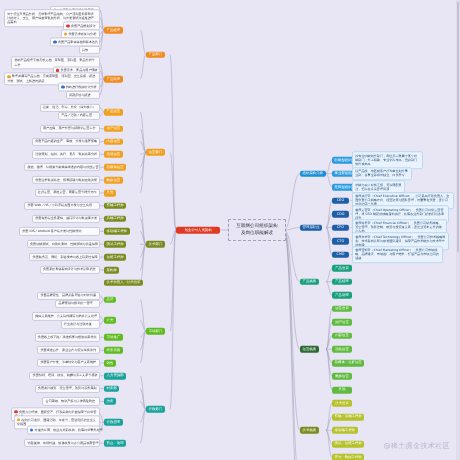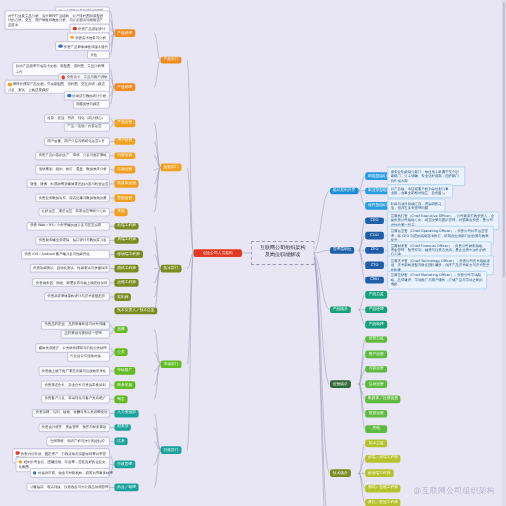--- a/index.html
+++ b/index.html
@@ -318,17 +318,17 @@
       <div class="node pill" style="background: rgb(181, 194, 42); left: 332px; min-width: 20px; top: 416.828px;">前端／后端工程师</div>
       <div class="node pill" style="background: rgb(181, 194, 42); left: 332px; min-width: 20px; top: 430.345px;">移动端工程师</div>
       <div class="node pill" style="background: rgb(181, 194, 42); left: 332px; min-width: 20px; top: 443.862px;">测试／运维工程师</div>
       <div class="node pill" style="background: rgb(181, 194, 42); left: 332px; min-width: 20px; top: 457.379px;">算法／数据工程师</div>
       <div class="node pill" style="background: rgb(27, 143, 214); left: 300px; top: 173.517px;">组织架构分类</div>
       <div class="node pill" style="background: rgb(27, 95, 168); left: 300px; top: 227.586px;">管理层职位</div>
       <div class="node pill" style="background: rgb(23, 160, 122); left: 300px; top: 281.655px;">产品线条</div>
       <div class="node pill" style="background: rgb(46, 107, 51); left: 300px; top: 349.241px;">运营线条</div>
       <div class="node pill" style="background: rgb(122, 140, 31); left: 300px; top: 430.345px;">技术线条</div>
     </div>
-  <div class="watermark">@互联网公司组织架构</div>
+  <div class="watermark">@稀土掘金技术社区</div>
   <div class="scrollbar">
       <div class="thumb"></div>
     </div>
 </div>
 
 </body></html>

